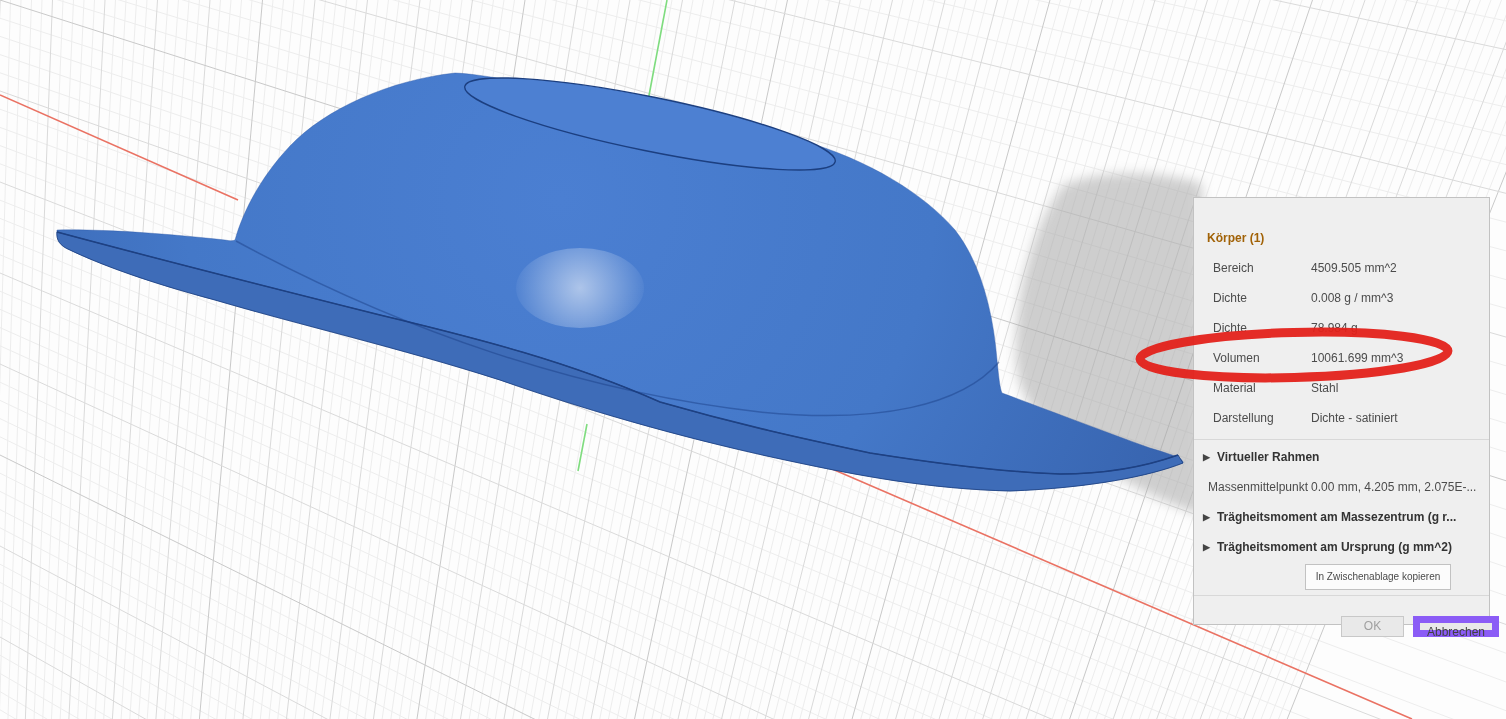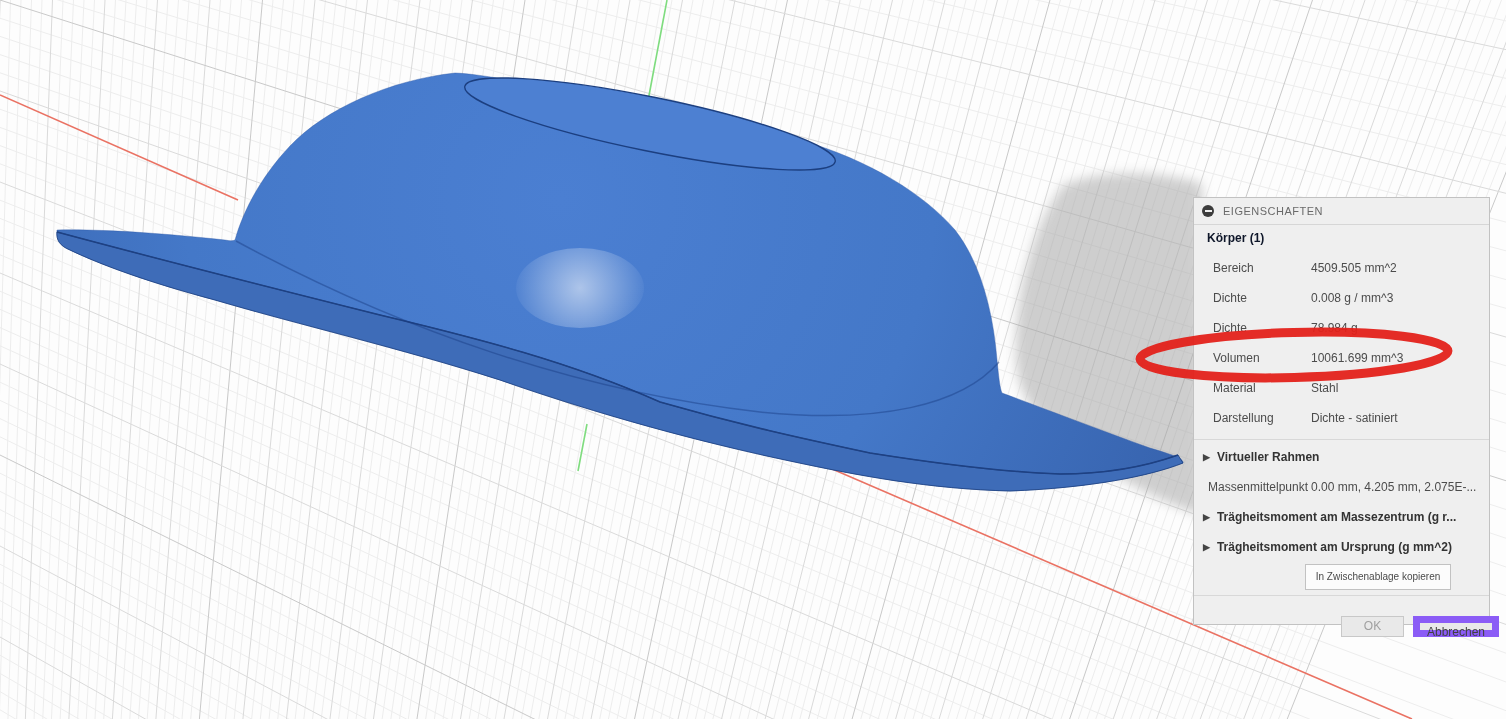--- a/index.html
+++ b/index.html
@@ -27,21 +27,21 @@
   }
   .collapse-btn::after{
     content:"";position:absolute;left:2.5px;top:5px;width:7px;height:2px;background:#efefef;
   }
   .panel-title{
     margin-left:9px;font-size:11px;color:#6a6a6a;letter-spacing:.5px;
   }
   .row{position:absolute;height:16px;line-height:16px;white-space:nowrap;}
   .row .lbl{position:absolute;left:19px;}
   .row .val{position:absolute;left:117px;}
-  .group-title{position:absolute;left:13px;font-weight:bold;color:#0f172a;height:16px;line-height:16px;}
+  .group-title{position:absolute;left:13px;font-weight:bold;color:#a16207;height:16px;line-height:16px;}
   .section{position:absolute;left:9px;height:16px;line-height:16px;font-weight:bold;color:#333;white-space:nowrap;cursor:pointer;}
   .section .tri{display:inline-block;font-size:9px;color:#444;margin-right:7px;transform:translateY(-1px);}
   .hr{position:absolute;left:0;right:0;height:1px;background:#d8d8d8;}
   .copy-btn{
     position:absolute;left:111px;top:366px;width:146px;height:26px;
     background:#fcfcfc;border:1px solid #c2c2c2;box-sizing:border-box;
     font-size:10px;color:#4a4a4a;text-align:center;line-height:24px;cursor:pointer;
   }
   .btn{
     position:absolute;top:418px;height:21px;box-sizing:border-box;
@@ -381,24 +381,20 @@
            C 400 330, 580 392, 760 412
            C 880 424, 962 405, 999 362" fill="none" stroke="#193c82" stroke-width="1.5" stroke-opacity="0.45"></path>
 
       <ellipse cx="650" cy="124" rx="189" ry="27" transform="rotate(11.5 650 124)" fill="#4d80d2" stroke="#1c3f80" stroke-width="1.4"></ellipse>
 
       <ellipse cx="580" cy="288" rx="64" ry="40" fill="url(#hl)"></ellipse>
     </g>
   </svg>
 
   <div class="panel">
-    <div class="panel-header">
-      <div class="collapse-btn"></div>
-      <div class="panel-title">EIGENSCHAFTEN</div>
-    </div>
 
     <div class="group-title" style="top:32px">Körper (1)</div>
 
     <div class="row" style="top:62px">
       <span class="lbl">Bereich</span>
       <span class="val">4509.505 mm^2</span>
     </div>
     <div class="row" style="top:92px">
       <span class="lbl">Dichte</span>
       <span class="val">0.008 g / mm^3</span>

